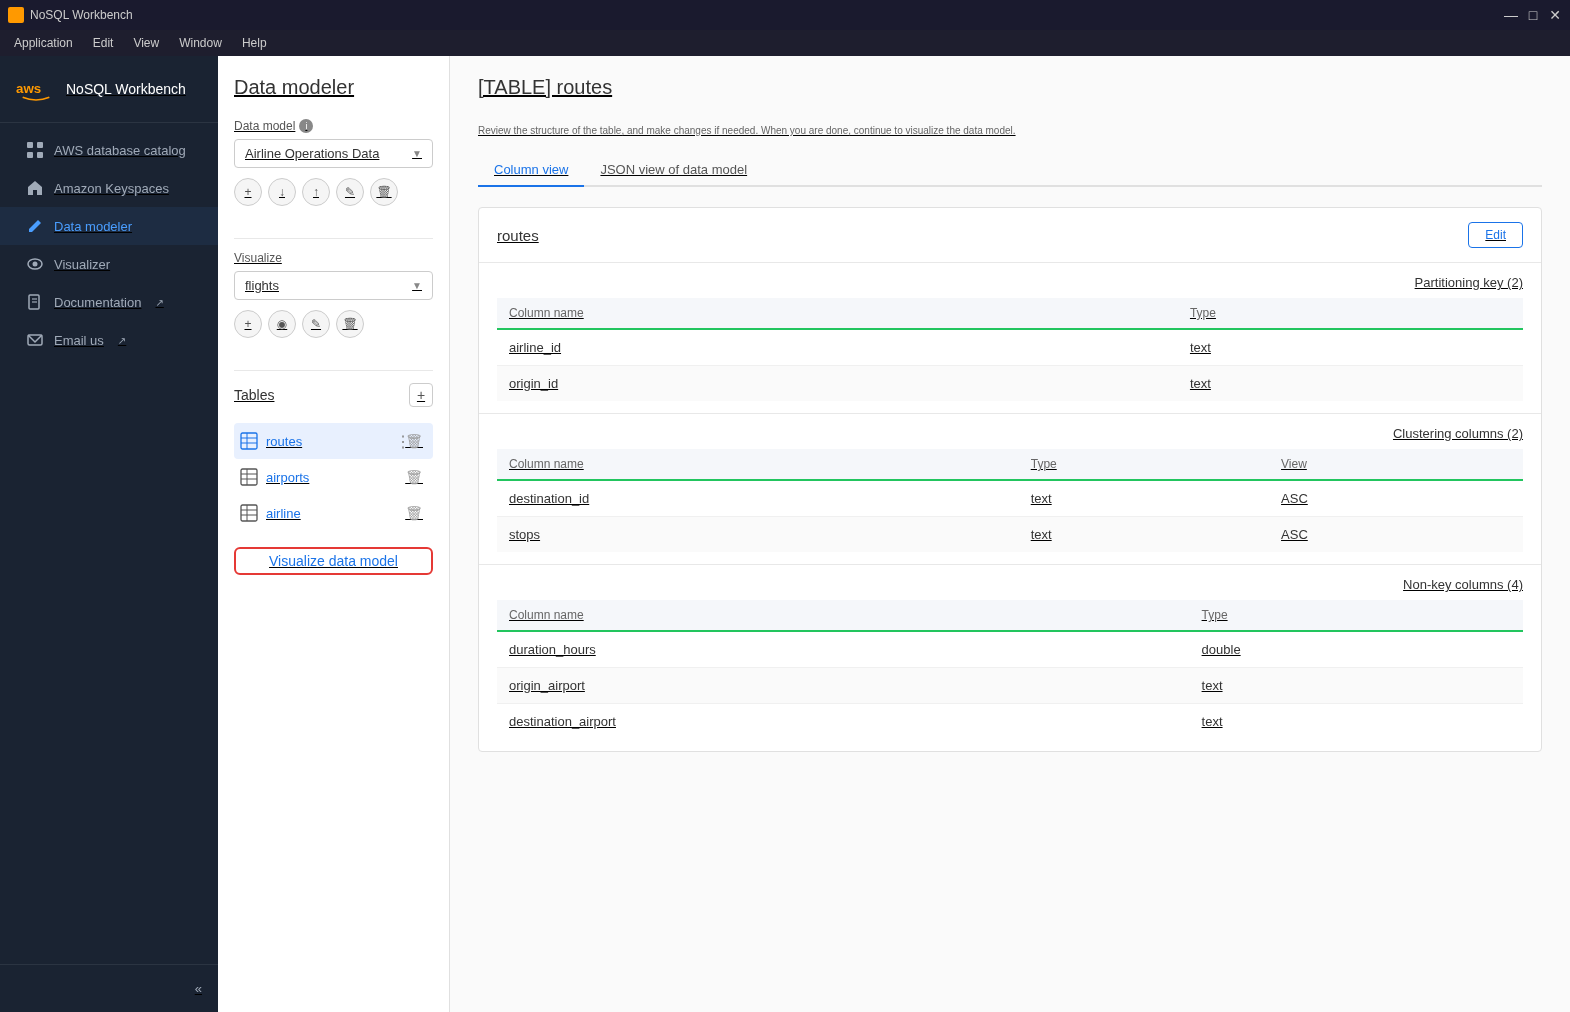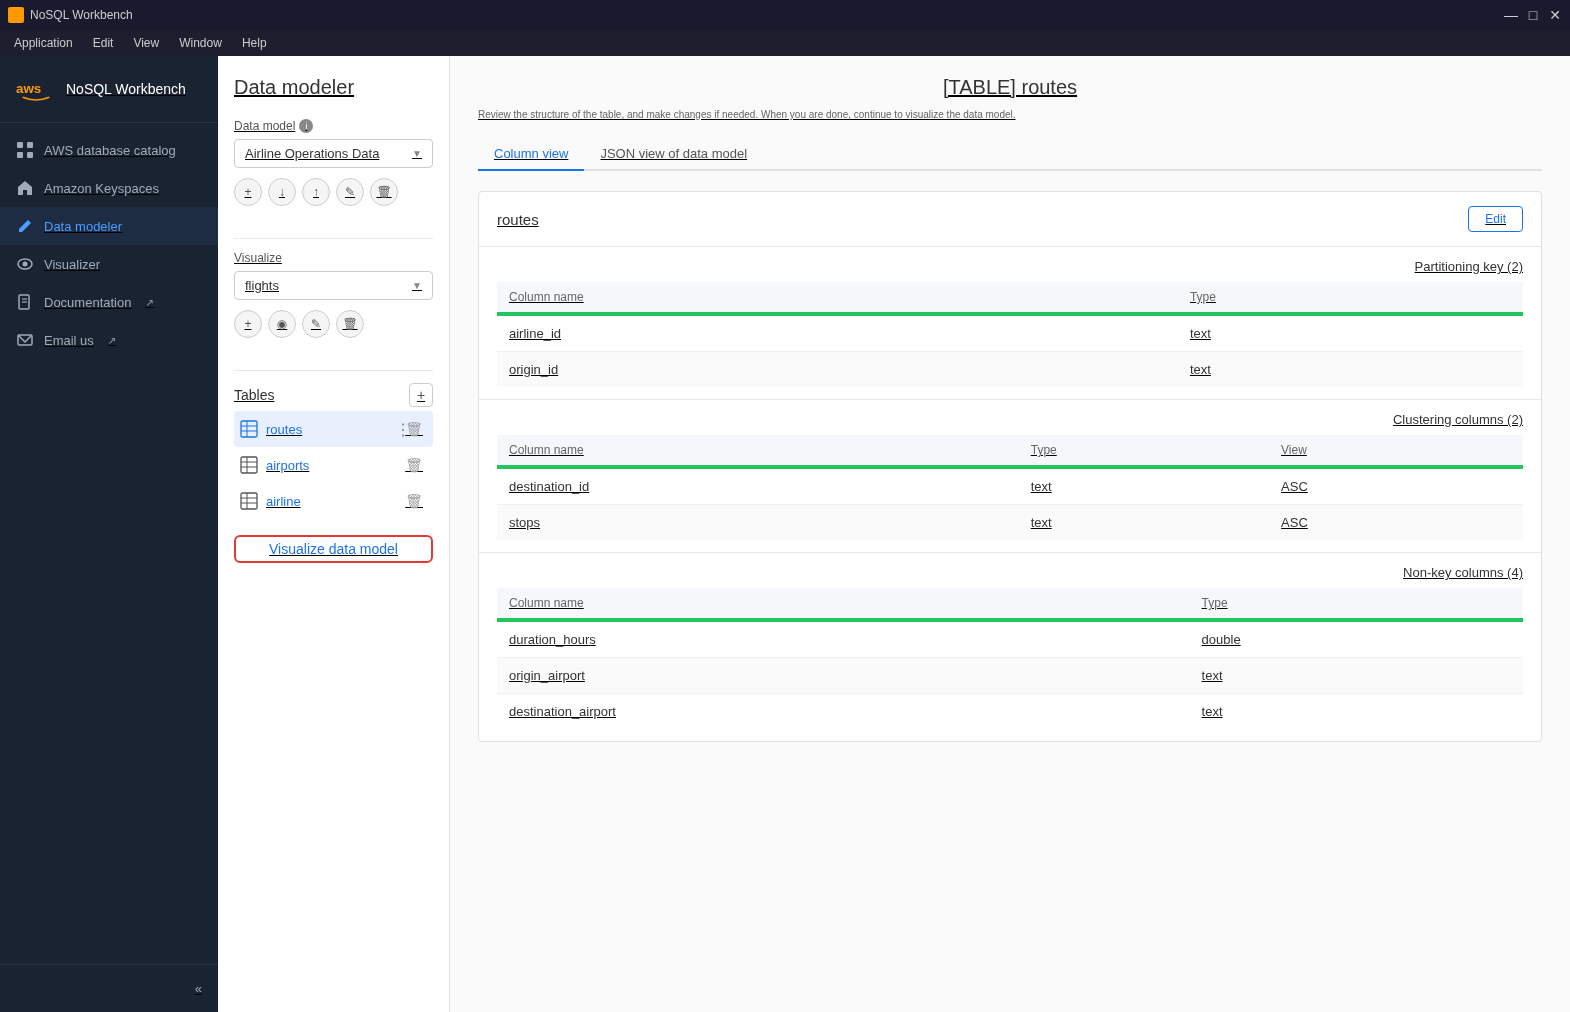--- a/index.html
+++ b/index.html
@@ -83,21 +83,21 @@
     .aws-logo svg { width: 40px; height: 24px; }
     .sidebar-app-name {
       color: #fff;
       font-size: 14px;
       font-weight: 500;
     }
     .sidebar-nav { flex: 1; padding: 8px 0; }
     .sidebar-nav-item {
       display: flex;
       align-items: center;
-      padding: 10px 16px;
+      padding: 10px 26px;
       cursor: pointer;
       color: #a0aab8;
       gap: 10px;
       font-size: 13px;
     }
     .sidebar-nav-item.active {
       color: #4a9eff;
       background: rgba(74,158,255,0.08);
     }
     .sidebar-nav-item .nav-icon { width: 18px; height: 18px; flex-shrink: 0; display: flex; align-items: center; justify-content: center; }
@@ -190,21 +190,21 @@
       color: #555;
       font-size: 12px;
     }
 
     .section-divider { border: none; border-top: 1px solid #e8e8e8; margin: 12px 0; }
 
     .tables-header {
       display: flex;
       justify-content: space-between;
       align-items: center;
-      margin-bottom: 4px;
+      margin-bottom: 16px;
     }
     .tables-title { font-size: 14px; color: #333; font-weight: 500; }
     .add-btn {
       width: 24px; height: 24px;
       border: 1px solid #ccc;
       border-radius: 4px;
       background: #fff;
       display: flex;
       align-items: center;
       justify-content: center;
@@ -260,22 +260,21 @@
     .detail-area {
       flex: 1;
       background: #fafafa;
       overflow-y: auto;
       padding: 20px 28px;
     }
     .detail-header-title {
       font-size: 20px;
       color: #333;
       font-weight: 400;
-      margin-bottom: 8px;
-      text-align: center;
+      margin-bottom: 24px;
     }
     .detail-subtitle {
       font-size: 10px;
       color: #666;
       margin-bottom: 16px;
       line-height: 1.5;
     }
     .tabs-bar {
       display: flex;
       border-bottom: 2px solid #e0e0e0;
@@ -324,21 +323,21 @@
     .key-section-title { font-size: 13px; color: #333; margin-bottom: 8px; font-weight: 500; text-align: right; }
 
     .col-table { width: 100%; border-collapse: collapse; }
     .col-table th {
       text-align: left;
       padding: 8px 12px;
       font-size: 12px;
       color: #666;
       font-weight: 500;
       background: #f5f7fa;
-      border-bottom: 4px solid #22c55e;
+      border-bottom: 2px solid #22c55e;
     }
     .col-table td {
       padding: 10px 12px;
       font-size: 13px;
       color: #333;
       border-bottom: 1px solid #f0f0f0;
     }
     .col-table tr:last-child td { border-bottom: none; }
     .col-table tr:nth-child(even) td { background: #fafafa; }
 

